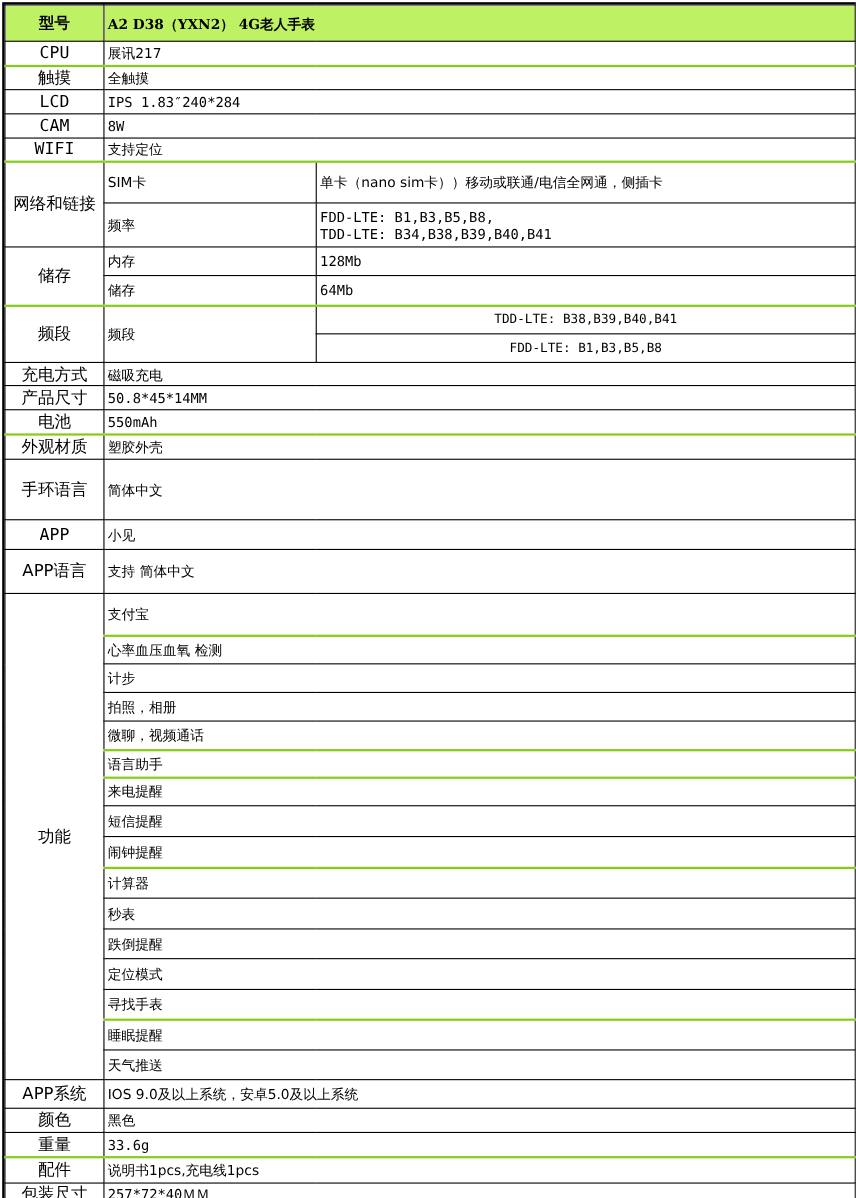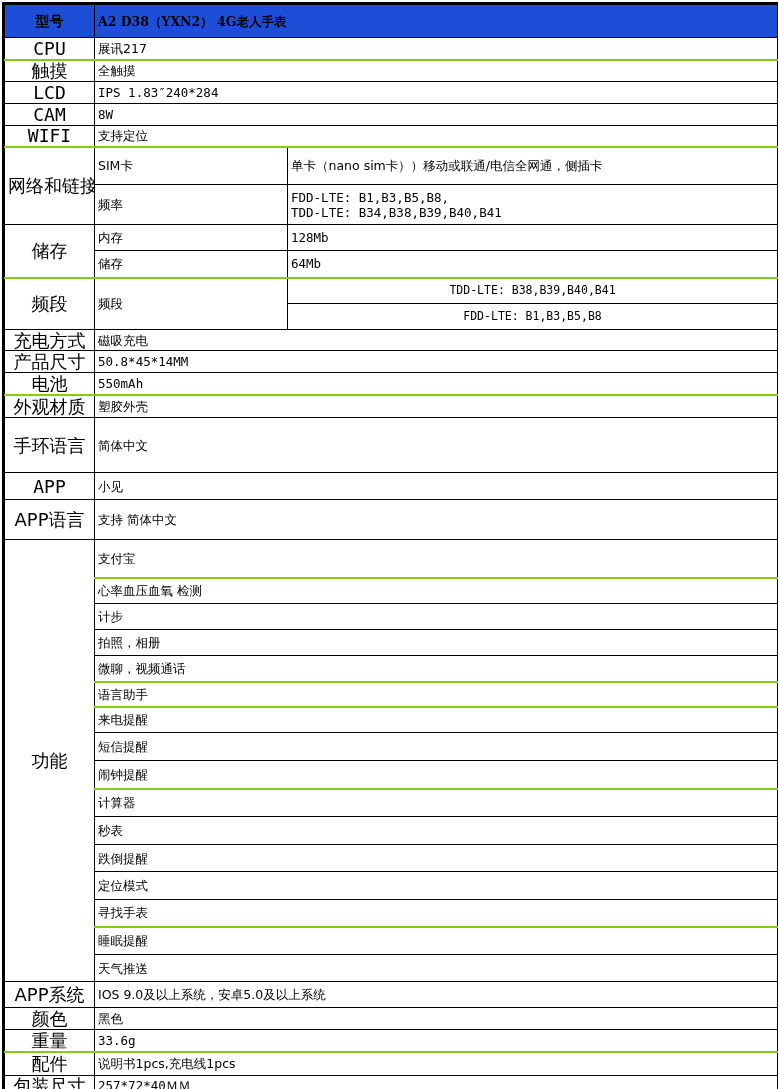--- a/index.html
+++ b/index.html
@@ -1,27 +1,27 @@
 <!DOCTYPE html>
 <html><head>
 <meta charset="utf-8">
 <style>
   html, body { margin: 0; padding: 0; background: #ffffff; }
   body { width: 778px; height: 1089px; position: relative; overflow: hidden;
          font-family: "DejaVu Sans Mono", "Liberation Mono", monospace; color: #000; }
   .sheet { position: absolute; left: 2px; top: 2px; width: 774px; border: 2px solid #000; border-collapse: collapse; }
   table { border-collapse: collapse; table-layout: fixed; width: 773px; }
   td { border: 1px solid #000; padding: 0 3px; font-size: 12.5px; line-height: 15px; vertical-align: middle; overflow: hidden; white-space: nowrap; }
-  td.label { text-align: center; font-size: 18px; }
+  td.label { text-align: center; font-size: 15px; }
   td.cn { font-family: "DejaVu Sans", "Liberation Sans", sans-serif; }
   tr.thick-top td { border-top: 2px solid #84cc16; }
   col.c1 { width: 90px; }
   col.c2 { width: 193px; }
   col.c3 { width: 490px; }
-  td.header { background: #1d4ed8; font-weight: bold; font-size: 14px; }
+  td.header { background: #bef264; font-weight: bold; font-size: 14px; }
   td.header.title { font-size: 12.5px; font-family: "DejaVu Serif", "Liberation Serif", serif; margin-left: 48px; }
   td.small { font-size: 11.5px; text-align: center; }
 </style>
 </head>
 <body>
 
 <div class="sheet">
 <table>
   <colgroup>
         <col class="c1">

